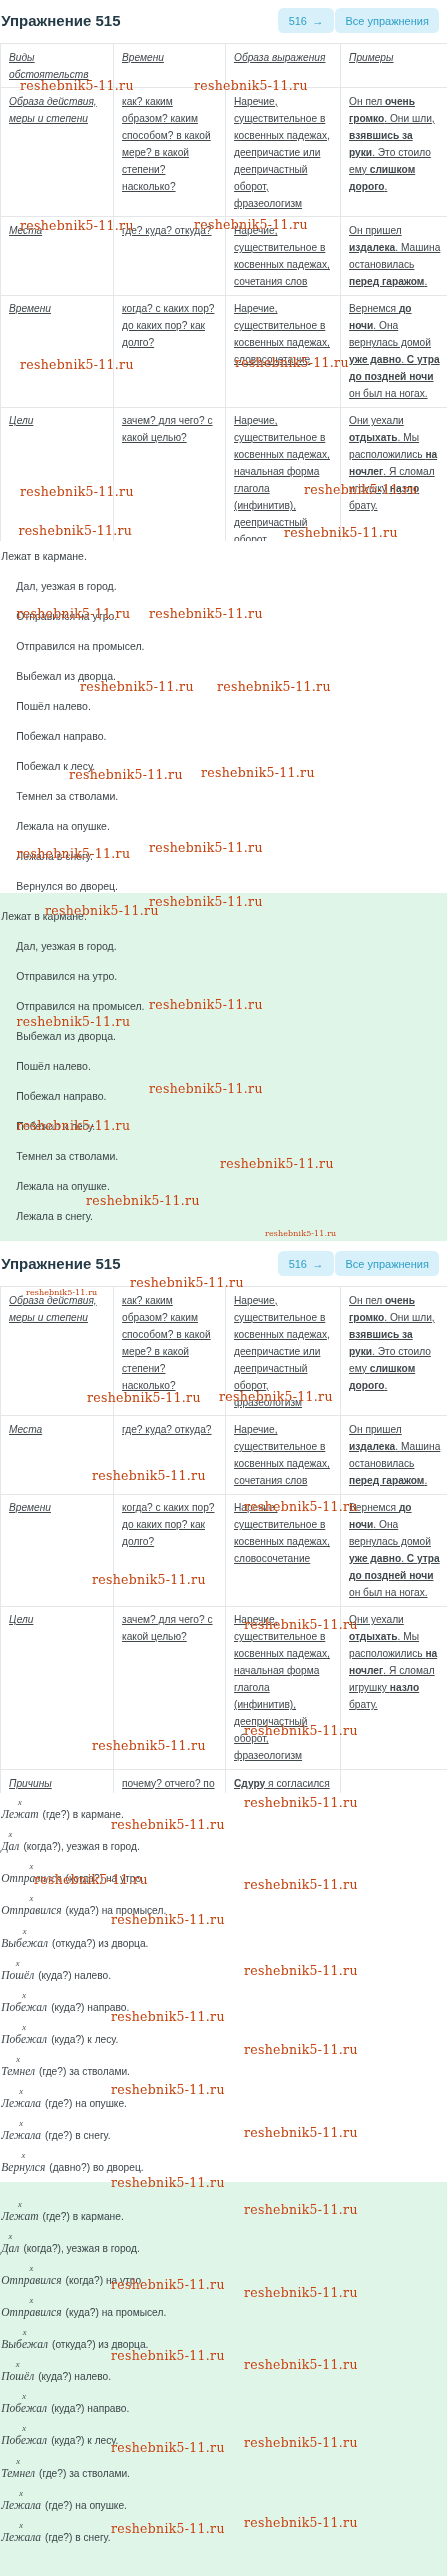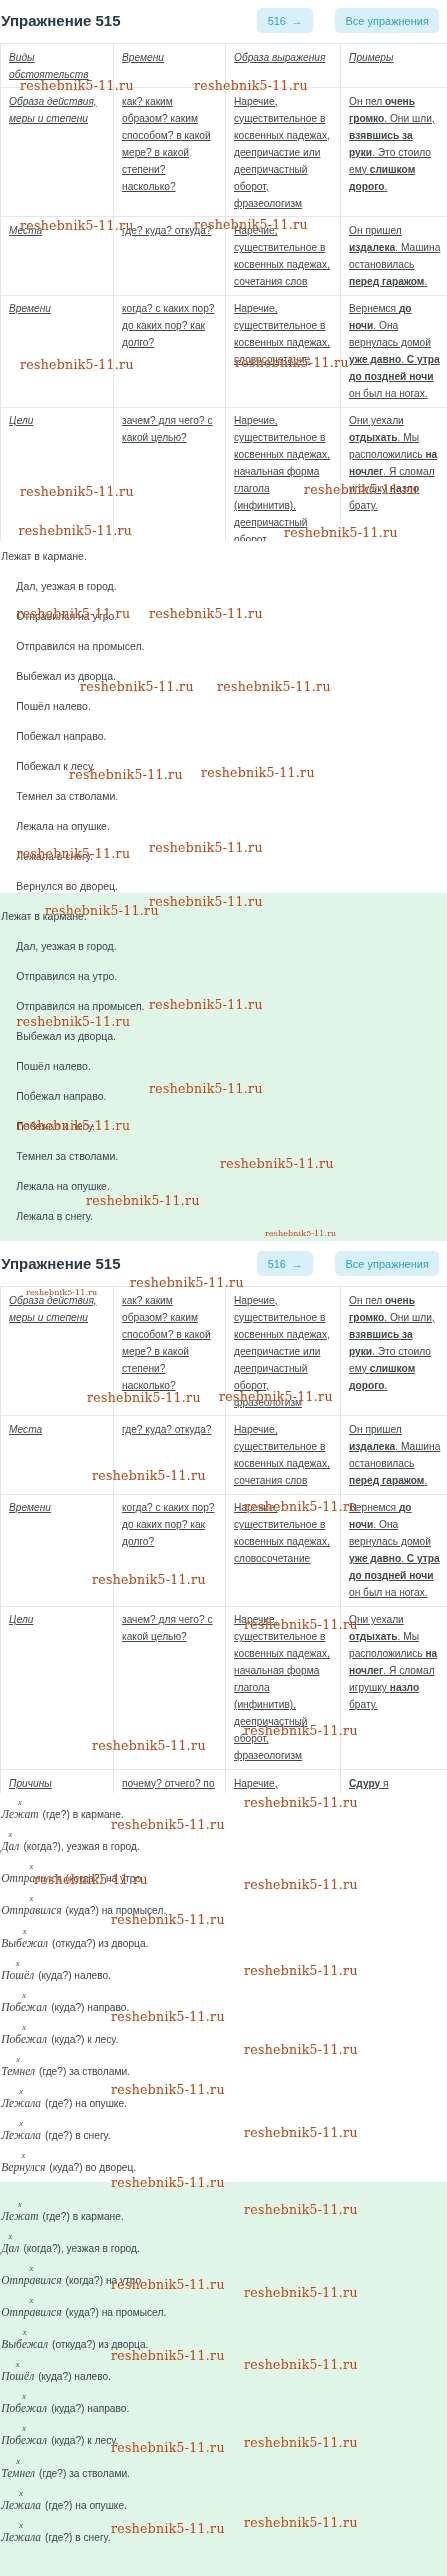--- a/index.html
+++ b/index.html
@@ -7,21 +7,21 @@
     --title:#253b48; --text:#40484c; --border:#e4e7e9;
   }
   *{box-sizing:border-box;}
   html,body{margin:0;padding:0;background:#fff;}
   body{width:448px;font-family:"Liberation Sans",sans-serif;color:var(--text);}
   .page{position:relative;width:448px;height:2576px;overflow:hidden;background:#fff;}
 
   
   .exercise-header{display:flex;align-items:center;padding:8px 8.6px 10px 1.3px;}
   .exercise-header h1{margin:0;font-size:15px;line-height:25px;font-weight:700;color:var(--title);}
-  .header-buttons{margin-left:auto;display:flex;gap:22px;align-items:center;}
+  .header-buttons{margin-left:auto;display:flex;gap:1px;align-items:center;}
   .btn{display:inline-flex;align-items:center;justify-content:center;gap:5.3px;height:25px;
        padding:0 10.5px;border:none;border-radius:5.3px;background:var(--accent-bg);
        color:var(--accent-text);font-family:inherit;font-size:11px;cursor:pointer;white-space:nowrap;}
   .btn .arrow{font-size:11.2px;}
 
   
   .table-wrap{border-top:0.7px solid var(--border);border-left:0.7px solid var(--border);overflow:hidden;width:448px;}
   .clip1{height:498px;}
   .clip2{height:507px;}
   .trow{display:grid;grid-template-columns:113px 112px 115px 109px;text-decoration:underline;}
@@ -197,21 +197,20 @@
       <div class="trow">
         <div class="cell c1">Цели</div>
         <div class="cell c2">зачем? для чего? с какой целью?</div>
         <div class="cell c3">Наречие, существительное в косвенных падежах, начальная форма глагола (инфинитив), деепричастный оборот, фразеологизм</div>
         <div class="cell c4">Они уехали <b>отдыхать</b>. Мы расположились <b>на ночлег</b>. Я сломал игрушку <b>назло</b> брату.</div>
       </div>
 
       <div class="trow">
         <div class="cell c1">Причины</div>
         <div class="cell c2">почему? отчего? по</div>
-        <div class="cell c3">Наречие,</div>
         <div class="cell c4"><b>Сдуру</b> я согласился</div>
       </div>
 
   </div>
 
   <section class="ann-list">
 
       <div class="ann-item">
         <span class="verb-block"><span class="xmark">x</span><span class="verb">Лежат</span></span><span class="rest">(где?) в кармане.</span>
       </div>
@@ -250,21 +249,21 @@
 
       <div class="ann-item">
         <span class="verb-block"><span class="xmark">x</span><span class="verb">Лежала</span></span><span class="rest">(где?) на опушке.</span>
       </div>
 
       <div class="ann-item">
         <span class="verb-block"><span class="xmark">x</span><span class="verb">Лежала</span></span><span class="rest">(где?) в снегу.</span>
       </div>
 
       <div class="ann-item">
-        <span class="verb-block"><span class="xmark">x</span><span class="verb">Вернулся</span></span><span class="rest">(куда?) во дворец.</span>
+        <span class="verb-block"><span class="xmark">x</span><span class="verb">Вернулся</span></span><span class="rest">(давно?) во дворец.</span>
       </div>
 
   </section>
 
   <section class="ann-list answer">
 
       <div class="ann-item">
         <span class="verb-block"><span class="xmark">x</span><span class="verb">Лежат</span></span><span class="rest">(где?) в кармане.</span>
       </div>
 

